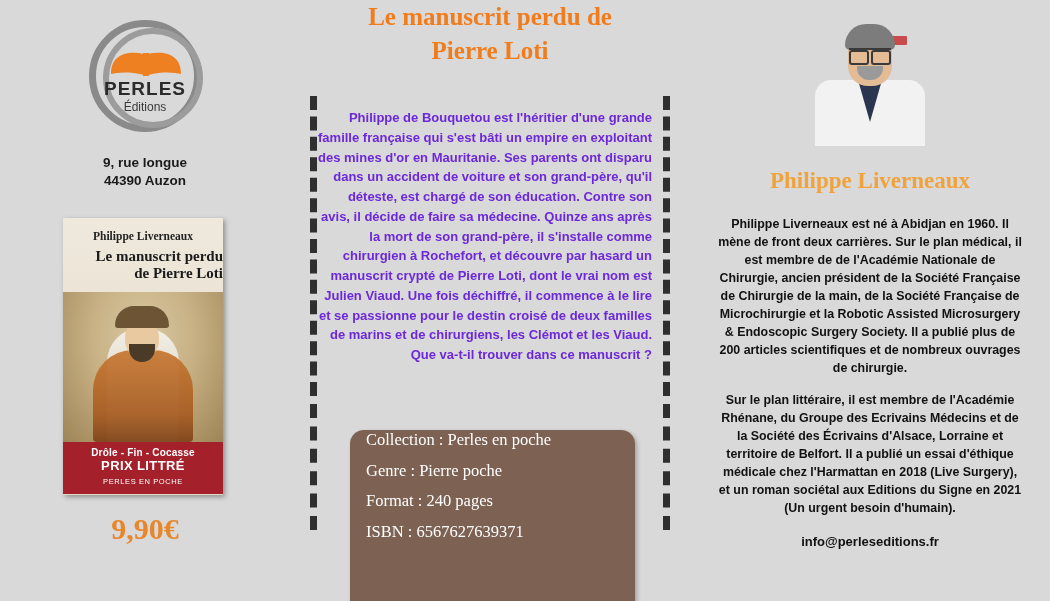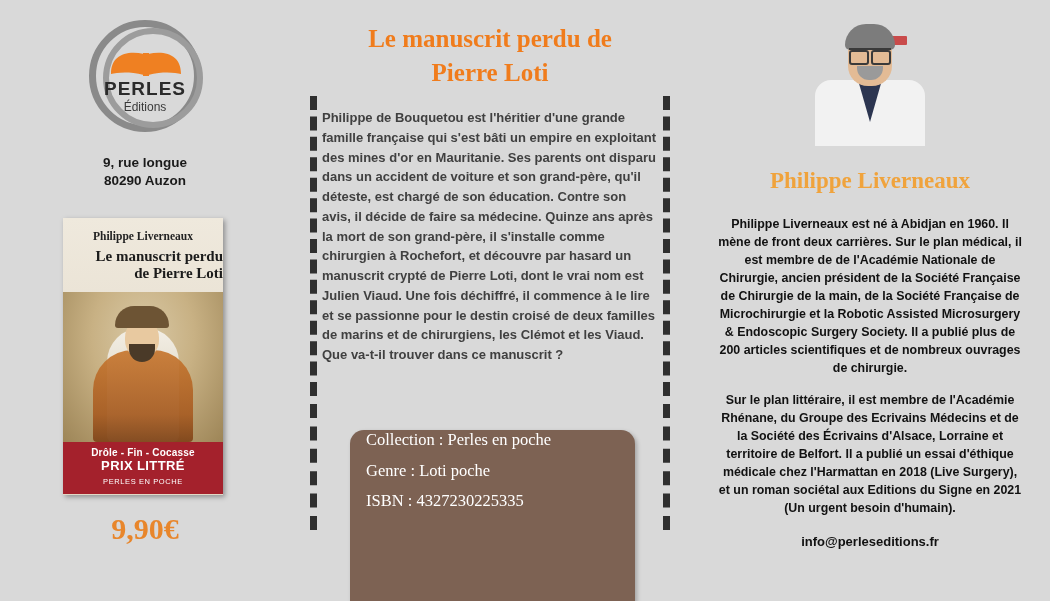--- a/index.html
+++ b/index.html
@@ -215,48 +215,47 @@
 
   
   .center-col {
     position: absolute;
     left: 292px;
     top: 0;
     width: 396px;
     height: 601px;
   }
   .main-title {
-    margin-top: 22px;
     text-align: center;
     font-family: "Liberation Serif", serif;
     font-size: 25px;
     font-weight: bold;
     color: #f07c1c;
     line-height: 1.35;
   }
   .dashed-box {
     position: absolute;
     left: 18px;
     top: 96px;
     width: 360px;
     height: 300px;
     border-left: 7px dashed #2f2f2f;
     border-right: 7px dashed #2f2f2f;
     box-sizing: border-box;
   }
   .synopsis {
     position: absolute;
-    left: 30px;
+    left: 24px;
     top: 108px;
     width: 336px;
-    text-align: left;
+    text-align: right;
     font-size: 13px;
     font-weight: bold;
     line-height: 1.52;
-    color: #404040;
+    color: #6d28d9;
   }
   .dashed-box2 {
     position: absolute;
     left: 18px;
     top: 404px;
     width: 360px;
     height: 126px;
     border-left: 7px dashed #2f2f2f;
     border-right: 7px dashed #2f2f2f;
     box-sizing: border-box;
@@ -413,21 +412,21 @@
         <path d="M2 30 C2 12, 16 6, 35 10 L35 31 C18 27, 8 29, 2 30 Z" fill="#ef8022"></path>
         <path d="M72 30 C72 12, 58 6, 39 10 L39 31 C56 27, 66 29, 72 30 Z" fill="#ef8022"></path>
         <rect x="34" y="9" width="6" height="23" fill="#ef8022"></rect>
       </svg>
       <div class="logo-text">PERLES</div>
       <div class="logo-sub">Éditions</div>
     </div>
 
     <div class="address">
       <div>9, rue longue</div>
-      <div>80290 Auzon</div>
+      <div>44390 Auzon</div>
     </div>
 
     <div class="cover">
       <div class="cover-author">Philippe Liverneaux</div>
       <div class="cover-title">
         <div>Le manuscrit perdu</div>
         <div>de Pierre Loti</div>
       </div>
       <div class="cover-art">
         <div class="fig-body"></div>
@@ -451,22 +450,23 @@
       <div>Le manuscrit perdu de</div>
       <div>Pierre Loti</div>
     </div>
 
     <div class="dashed-box"></div>
     <div class="synopsis">Philippe de Bouquetou est l'héritier d'une grande famille française qui s'est bâti un empire en exploitant des mines d'or en Mauritanie. Ses parents ont disparu dans un accident de voiture et son grand-père, qu'il déteste, est chargé de son éducation. Contre son avis, il décide de faire sa médecine. Quinze ans après la mort de son grand-père, il s'installe comme chirurgien à Rochefort, et découvre par hasard un manuscrit crypté de Pierre Loti, dont le vrai nom est Julien Viaud. Une fois déchiffré, il commence à le lire et se passionne pour le destin croisé de deux familles de marins et de chirurgiens, les Clémot et les Viaud. Que va-t-il trouver dans ce manuscrit ?</div>
 
     <div class="dashed-box2"></div>
     <div class="info-card">
       <div class="info-line">Collection : Perles en poche</div>
-      <div class="info-line">Genre : Loti poche</div>
-      <div class="info-line">ISBN : 4327230225335</div>
+      <div class="info-line">Genre : Pierre poche</div>
+      <div class="info-line">Format : 240 pages</div>
+      <div class="info-line">ISBN : 6567627639371</div>
     </div>
   </div>
 
   <div class="right-col">
     <div class="portrait">
       <div class="p-coat"></div>
       <div class="p-badge"></div>
       <div class="p-head"></div>
       <div class="p-hair"></div>
       <div class="p-glass"></div>

